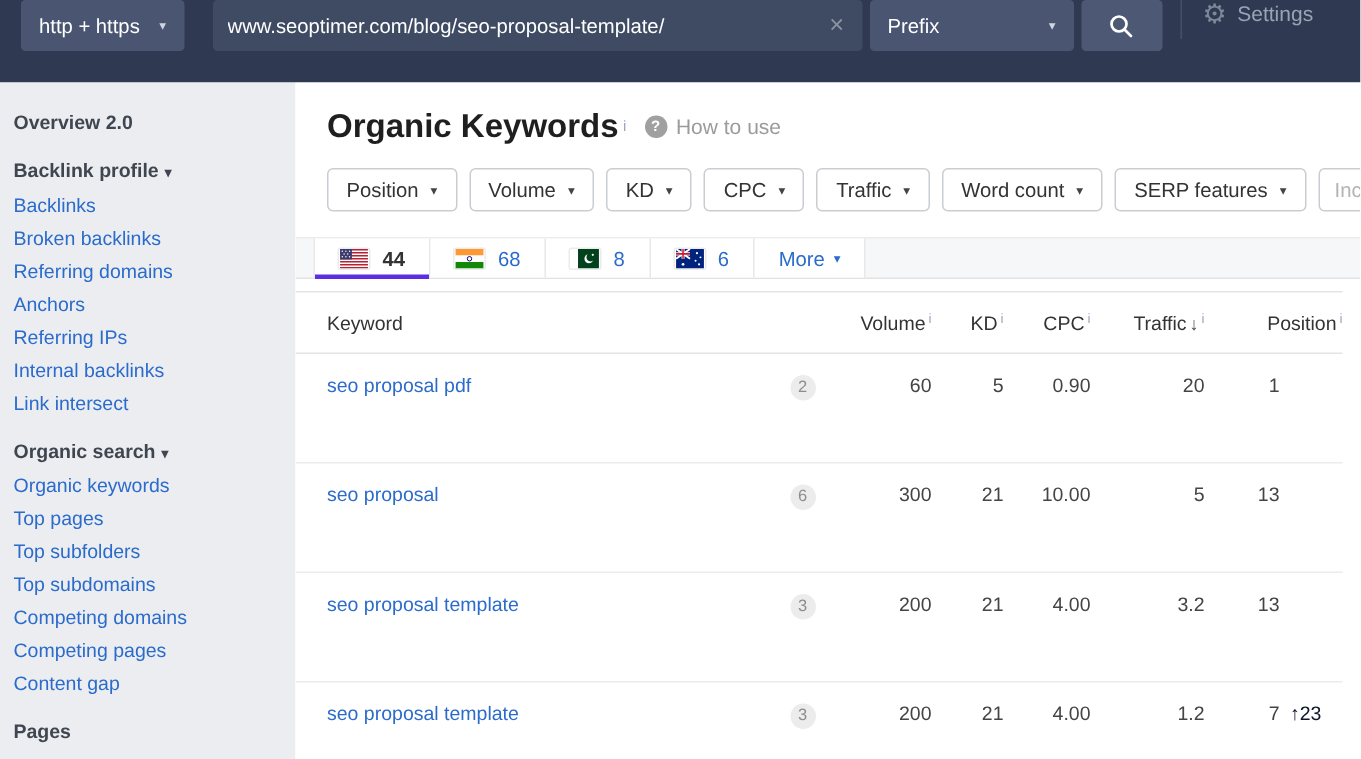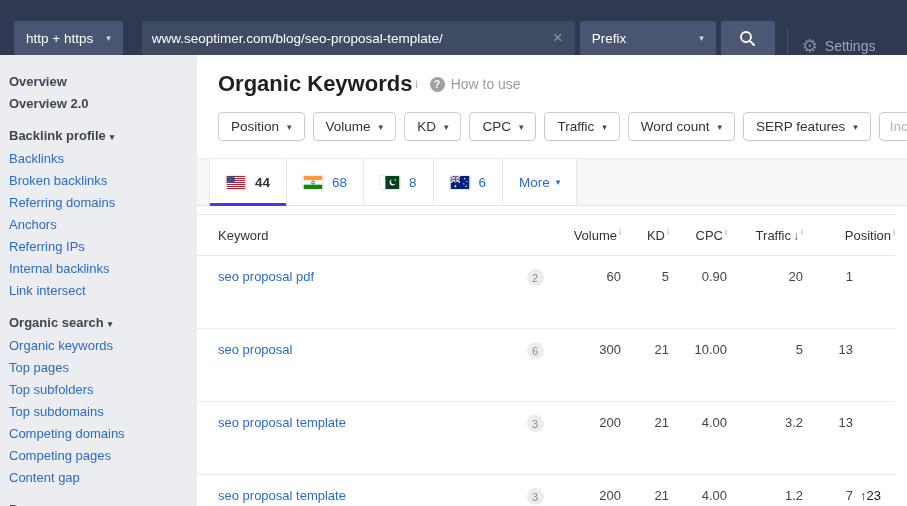--- a/index.html
+++ b/index.html
@@ -1,20 +1,20 @@
 <!DOCTYPE html>
 <html><head>
 <meta charset="utf-8">
 <style>
   * { margin:0; padding:0; box-sizing:border-box; }
   html,body { width:907px; height:506px; overflow:hidden; background:#fff;
               font-family:"Liberation Sans", sans-serif; }
 
   
-  .topbar { height:55px; background:#2f3a52; display:flex; align-items:flex-end; padding:0 14px; }
+  .topbar { height:55px; background:#2f3a52; display:flex; align-items:flex-start; padding:0 14px; }
   .tb-ctrl { height:34px; border-radius:3px; display:flex; align-items:center; font-size:13.5px; color:#fff; }
   .proto-select { background:#495571; padding:0 12px; gap:7px; cursor:pointer; }
   .tb-caret { font-size:9px; color:#cfd5e2; margin-left:6px; }
   .url-wrap { background:#3f4b63; flex:0 0 433px; margin-left:19px; padding:0 10px; position:relative; }
   .url-input { background:transparent; border:none; outline:none; color:#fff; font-size:13.5px; width:100%;
                font-family:"Liberation Sans", sans-serif; }
   .clear-x { color:#8b93a3; font-size:17px; cursor:pointer; padding:0 2px; }
   .mode-select { background:#495571; margin-left:5px; width:136px; padding:0 12px; justify-content:space-between; cursor:pointer; }
   .search-btn { background:#4d5974; margin-left:5px; width:54px; justify-content:center; cursor:pointer; border:none; }
   .tb-divider { width:1px; height:26px; background:#46506a; margin:0 14px 0 12px; }
@@ -44,21 +44,21 @@
   
   .filters { display:flex; gap:8px; margin-top:13px; padding-left:21px; height:30px; overflow:hidden; }
   .filter-btn { height:29px; background:#fff; border:1px solid #c9cdd2; border-radius:4px; padding:0 12px;
                 font-size:13.5px; color:#333; display:flex; align-items:center; gap:8px; cursor:pointer; white-space:nowrap; }
   .f-caret { font-size:9px; color:#444; }
   .include-input { height:29px; border:1px solid #c9cdd2; border-radius:4px; padding:0 10px; font-size:13.5px;
                    width:120px; flex:none; outline:none; color:#333; font-family:"Liberation Sans", sans-serif; }
   .include-input::placeholder { color:#b3b3b3; }
 
   
-  .tabs-strip { margin-top:16px; height:48px; background:#f6f7f8; border-top:1px solid #eceseaec;
+  .tabs-strip { margin-top:16px; height:28px; background:#f6f7f8; border-top:1px solid #eceseaec;
                 border-top:1px solid #ececec; border-bottom:1px solid #e3e3e3; display:flex; padding-left:12px; }
   .tab { background:#fff; display:flex; align-items:center; gap:9px; padding:0 16px; position:relative;
          border-right:1px solid #e8e8e8; cursor:pointer; }
   .tab:first-child { border-left:1px solid #e8e8e8; }
   .tab-count { font-size:13.5px; color:#2a6bcb; }
   .tab.active .tab-count { color:#333; font-weight:700; }
   .tab.active::after { content:""; position:absolute; left:0; right:0; bottom:-1px; height:3px; background:#5c2ee0; }
   .tab-more { background:#fff; display:flex; align-items:center; padding:0 16px; gap:6px;
               border-right:1px solid #e8e8e8; cursor:pointer; }
   .more-label { color:#2a6bcb; font-size:13.5px; }
@@ -115,21 +115,20 @@
   <div class="tb-divider"></div>
   <div class="settings">
     <span class="gear">⚙</span>
     <span class="settings-label">Settings</span>
   </div>
 </div>
 
 <div class="layout">
 
   <div class="sidebar">
-    <div class="sb-item">Overview</div>
     <div class="sb-item">Overview 2.0</div>
     <div class="sb-header"><span>Backlink profile</span><span class="sb-caret">▾</span></div>
     <div class="sb-link">Backlinks</div>
     <div class="sb-link">Broken backlinks</div>
     <div class="sb-link">Referring domains</div>
     <div class="sb-link">Anchors</div>
     <div class="sb-link">Referring IPs</div>
     <div class="sb-link">Internal backlinks</div>
     <div class="sb-link">Link intersect</div>
     <div class="sb-header"><span>Organic search</span><span class="sb-caret">▾</span></div>

